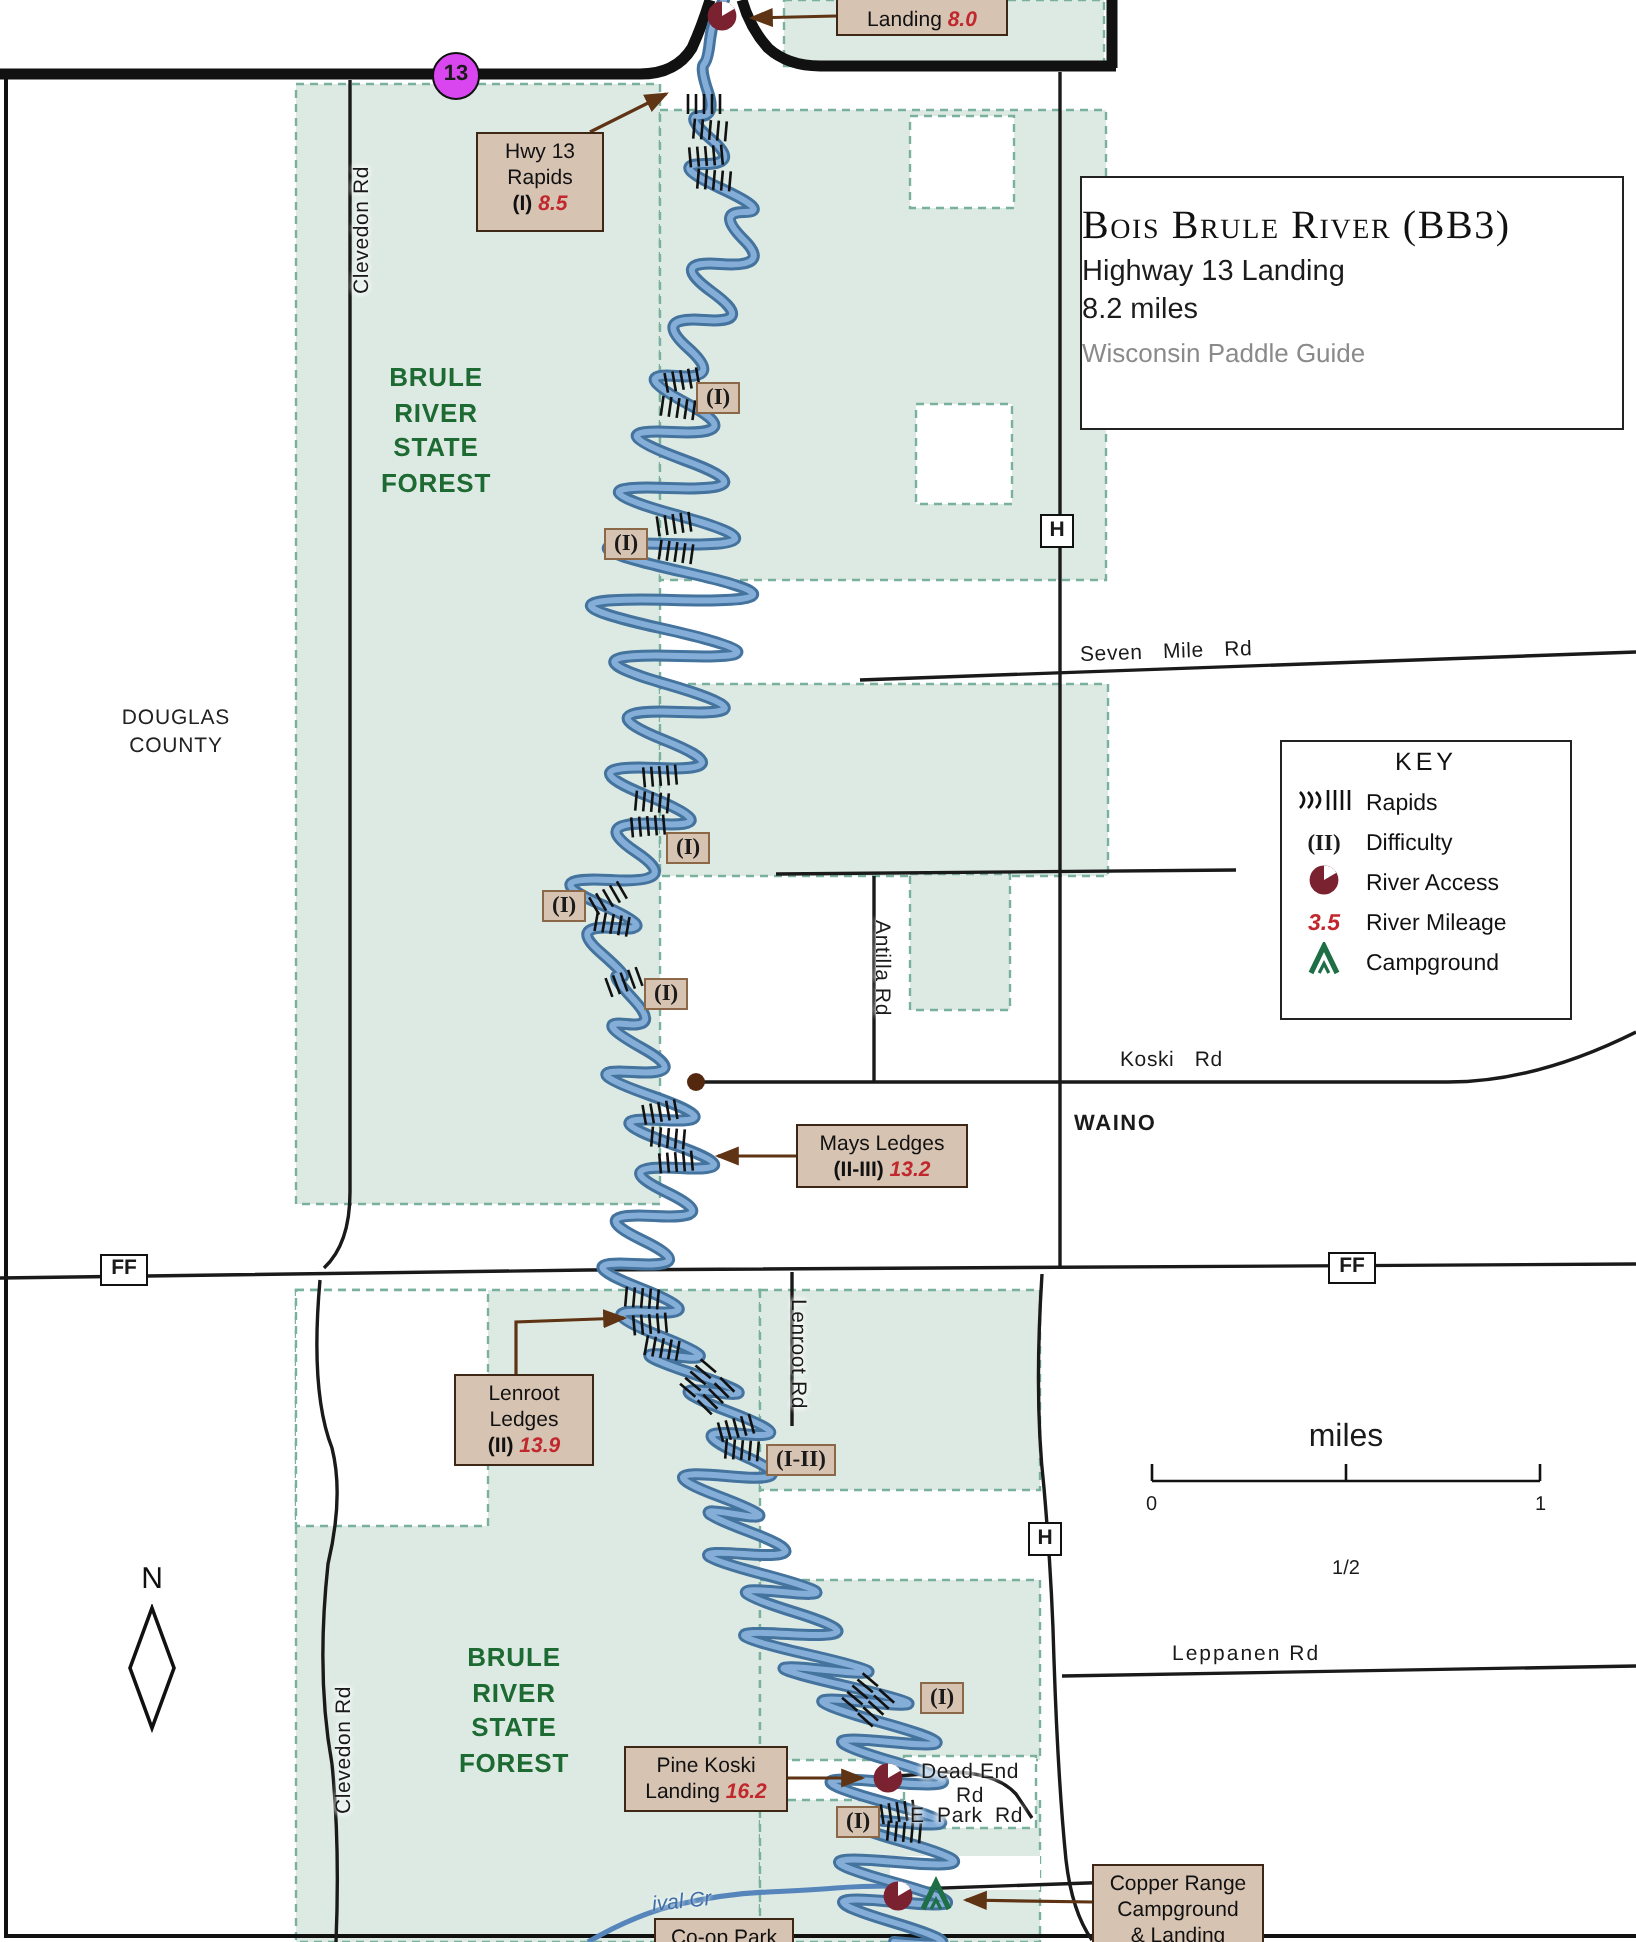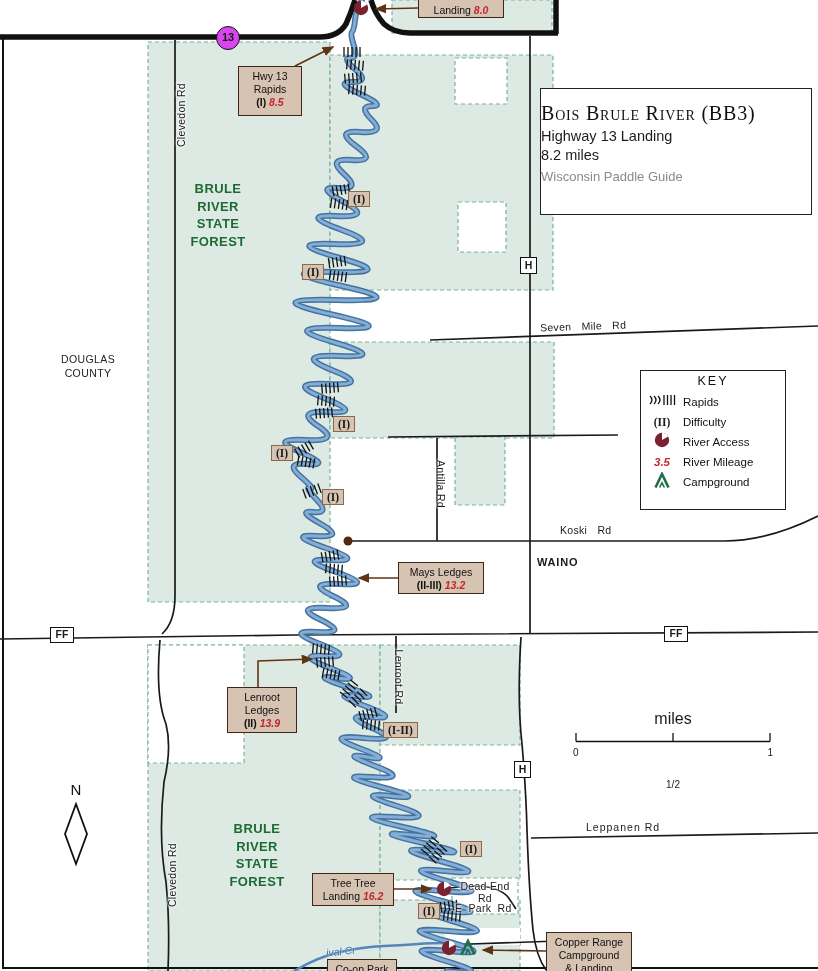--- a/index.html
+++ b/index.html
@@ -342,21 +342,21 @@
 </div>
 <div class="callout" style="left:227px;top:687px;width:70px;height:46px;">
   <div>Lenroot</div>
   <div>Ledges</div>
   <div>
     <span class="grade">(II)</span>
     <span class="mi">13.9</span>
   </div>
 </div>
 <div class="callout" style="left:312px;top:873px;width:82px;height:33px;">
-  <div>Tree Tree</div>
+  <div>Pine Koski</div>
   <div>
     <span>Landing</span>
     <span class="mi">16.2</span>
   </div>
 </div>
 <div class="callout" style="left:546px;top:932px;width:86px;height:60px;">
   <div>Copper Range</div>
   <div>Campground</div>
   <div>&amp; Landing</div>
 </div>

